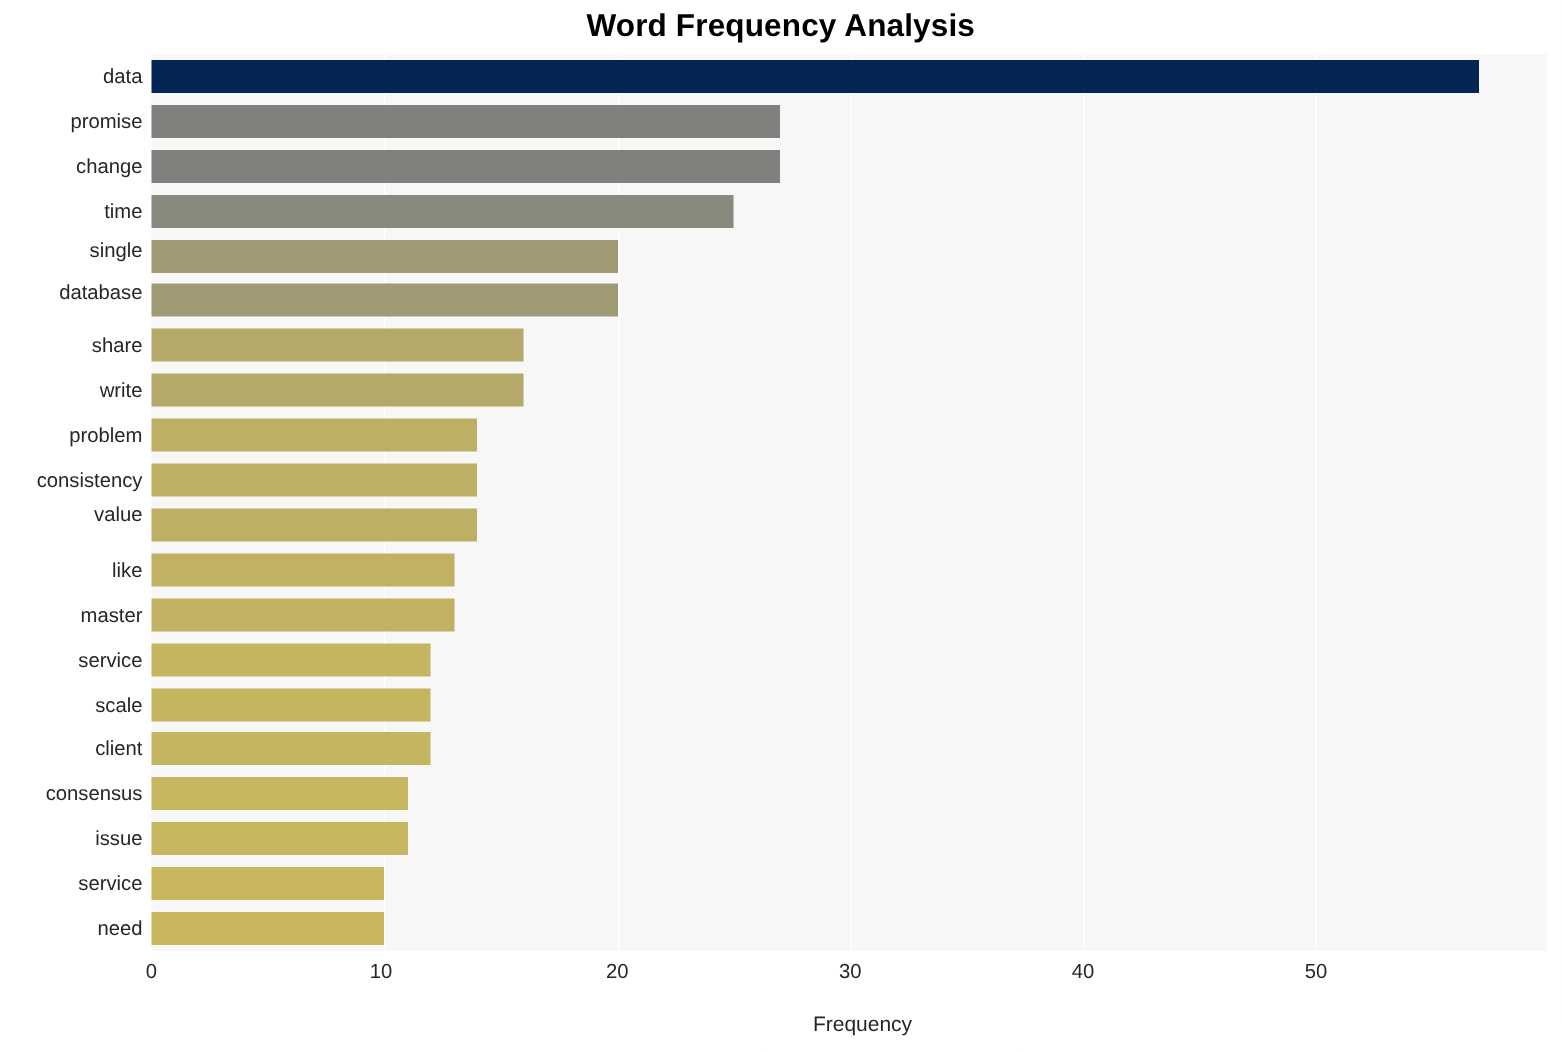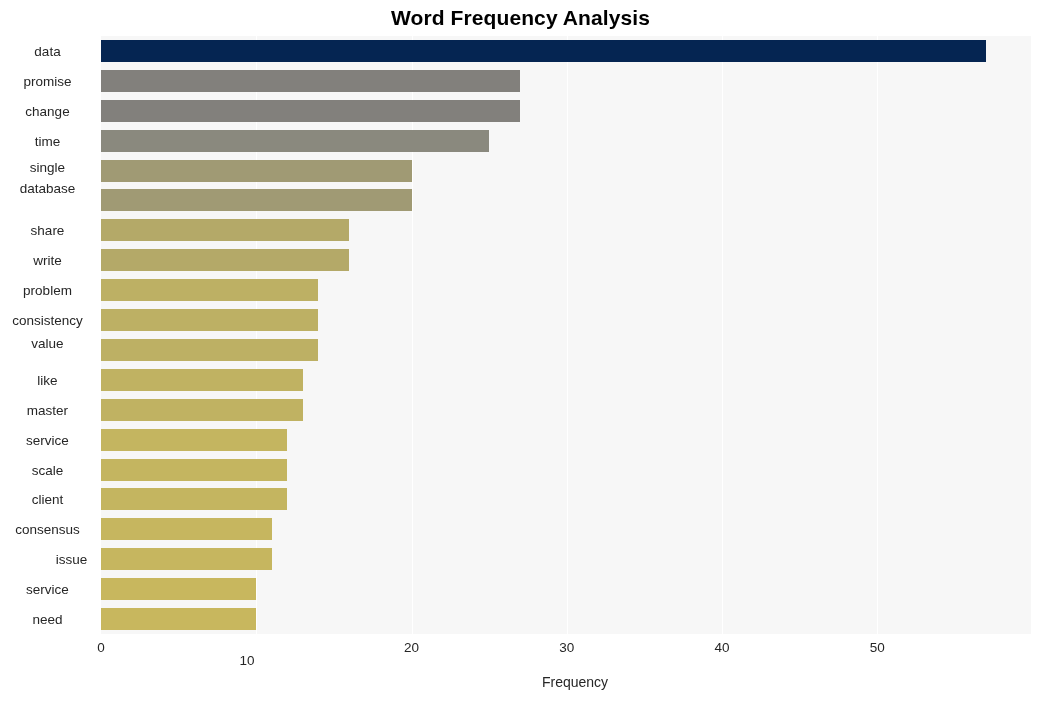--- a/index.html
+++ b/index.html
@@ -56,21 +56,21 @@
   }
   #ylabels-layer {
     position: absolute;
     left: 0; top: 36px;
     width: 95px; height: 598px;
   }
   .ytick-label {
     position: absolute;
     right: 0;
     width: 95px;
-    text-align: center;
+    text-align: right;
     font-size: 13.5px;
     color: #262626;
     transform: translateY(-50%);
     white-space: nowrap;
   }
   #xlabels-layer {
     position: absolute;
     left: 0; top: 640px;
     width: 1041px; height: 24px;
   }
@@ -168,40 +168,40 @@
         <div class="bar" title="need: 10" style="width: 155.259px; background: rgb(200, 183, 94);"></div>
       </div>
     </div>
 
   <div id="ylabels-layer">
       <div class="ytick-label" style="top: 14.95px;">data</div>
       <div class="ytick-label" style="top: 44.85px;">promise</div>
       <div class="ytick-label" style="top: 74.75px;">change</div>
       <div class="ytick-label" style="top: 104.65px;">time</div>
       <div class="ytick-label" style="top: 131px; margin-left: 32px;">single</div>
-      <div class="ytick-label" style="top: 152px; margin-left: 44px;">database</div>
+      <div class="ytick-label" style="top: 159px; margin-left: 44px;">database</div>
       <div class="ytick-label" style="top: 194.35px;">share</div>
       <div class="ytick-label" style="top: 224.25px;">write</div>
       <div class="ytick-label" style="top: 254.15px;">problem</div>
       <div class="ytick-label" style="top: 284.05px;">consistency</div>
       <div class="ytick-label" style="top: 307px; margin-left: 21px;">value</div>
       <div class="ytick-label" style="top: 343.85px;">like</div>
       <div class="ytick-label" style="top: 373.75px;">master</div>
       <div class="ytick-label" style="top: 403.65px;">service</div>
       <div class="ytick-label" style="top: 433.55px;">scale</div>
       <div class="ytick-label" style="top: 463.45px;">client</div>
       <div class="ytick-label" style="top: 493.35px;">consensus</div>
       <div class="ytick-label" style="top: 523.25px; padding-left: 48px;">issue</div>
       <div class="ytick-label" style="top: 553.15px;">service</div>
       <div class="ytick-label" style="top: 583.05px;">need</div>
     </div>
 
   <div id="xlabels-layer">
       <div class="xtick-label" style="left: 101px;">0</div>
-      <div class="xtick-label" style="left: 247px; margin-top: 13px;">10</div>
+      <div class="xtick-label" style="left: 254px;">10</div>
       <div class="xtick-label" style="left: 411.518px;">20</div>
       <div class="xtick-label" style="left: 566.776px;">30</div>
       <div class="xtick-label" style="left: 722.035px;">40</div>
       <div class="xtick-label" style="left: 877.294px;">50</div>
     </div>
 
   <div id="xaxis-title">Frequency</div>
 
 </div>
 

